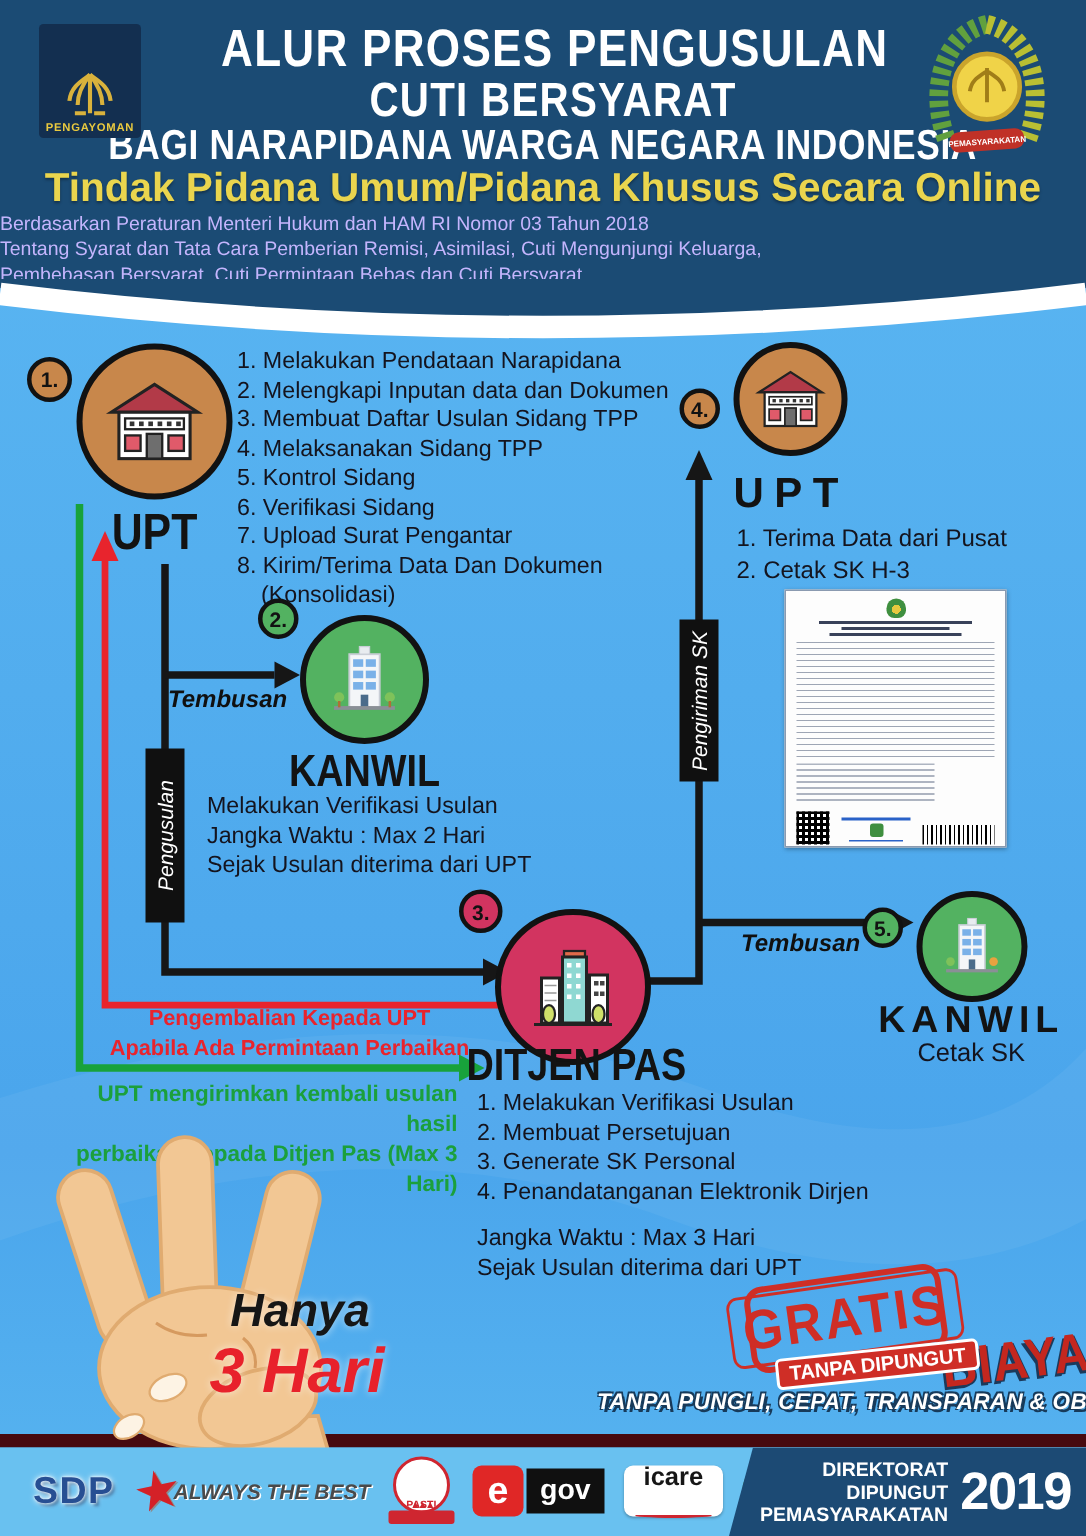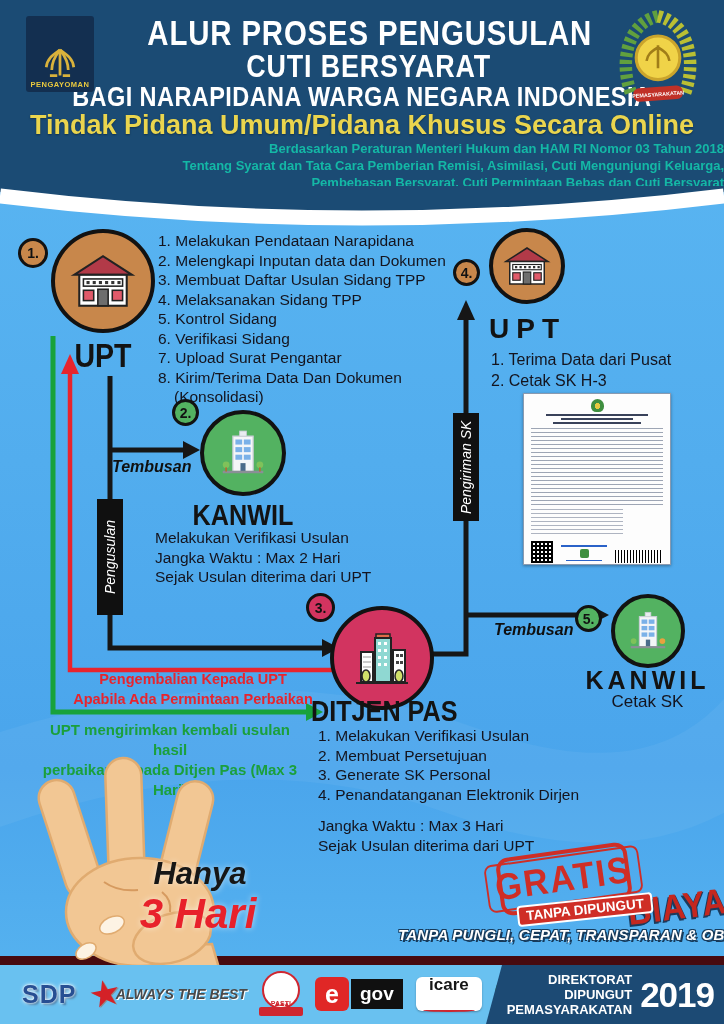--- a/index.html
+++ b/index.html
@@ -10,21 +10,21 @@
     background:linear-gradient(180deg,#5cb8f3 0%, #52adee 45%, #4aa5ec 75%, #58b5f0 100%);
   }
   .cond { transform:scaleX(.84); transform-origin:center; }
   
   .header { position:absolute; left:0; top:0; width:724px; height:188px; background:#1b4b74; z-index:2; }
   .hline { position:absolute; width:724px; text-align:center; color:#fff; font-weight:700; white-space:nowrap; }
   .t1 { top:13px;  font-size:35px; letter-spacing:1px;padding-left:16px; }
   .t2 { top:48px;  font-size:32px; letter-spacing:1px;padding-left:13px; }
   .t3 { top:81px;  font-size:28px; letter-spacing:.5px; }
   .t4 { top:110px; font-size:27px; color:#ead54e; text-shadow:0 1px 2px rgba(0,0,0,.35); }
-  .sub { position:absolute; width:724px; text-align:right; color:#14b8a6; font-size:13px; font-weight:700; }
+  .sub { position:absolute; width:724px; text-align:left; color:#c4b5fd; font-size:13px; font-weight:400; }
   .s1 { top:141px; } .s2 { top:158px; } .s3 { top:175px; }
   .curve { position:absolute; left:0; top:186px; z-index:2; }
   .logoL { position:absolute; left:26px; top:16px; width:68px; height:76px; background:#132f50; border-radius:3px;
            display:flex; flex-direction:column; align-items:center; justify-content:flex-end; padding-bottom:3px; z-index:3;}
   .logoL .lbl { color:#e9c93f; font-size:7.5px; font-weight:700; letter-spacing:.5px; }
   .logoR { position:absolute; left:606px; top:10px; width:104px; height:108px; z-index:3; }
   
   .connectors { position:absolute; left:0; top:0; z-index:3; }
   .vlabel { position:absolute; background:#101010; color:#fff; font-style:italic; font-size:14px;
             writing-mode:vertical-rl; transform:rotate(180deg); display:flex; align-items:center; justify-content:center; z-index:4;}
@@ -32,21 +32,21 @@
   
   .numcirc { position:absolute; border:3px solid #121212; border-radius:50%; display:flex; align-items:center;
              justify-content:center; font-weight:900; font-size:14px; color:#121212; z-index:5; }
   .bigcirc { position:absolute; border:4px solid #121212; border-radius:50%; display:flex; align-items:center;
              justify-content:center; z-index:5; }
   .tan { background:#c8874b; } .grn { background:#53b261; } .crm { background:#d23460; }
   .steplabel { position:absolute; text-align:center; color:#131313; font-weight:900; z-index:5; white-space:nowrap; }
   .list { position:absolute; color:#14141e; font-size:15.5px; line-height:19.5px; z-index:5; }
   .list div { white-space:nowrap; }
   .redtext  { position:absolute; text-align:center; color:#e8242d; font-size:14.5px; font-weight:600; line-height:20px; z-index:5; }
-  .greentext{ position:absolute; text-align:center; color:#1ba03c; font-size:15px;  font-weight:600; line-height:20px; z-index:5; }
+  .greentext{ position:absolute; text-align:right; color:#1ba03c; font-size:15px;  font-weight:600; line-height:20px; z-index:5; }
   
   .sk-doc { position:absolute; left:523px; top:393px; width:148px; height:172px; background:#fdfdfd;
             border:1px solid #8a9ab0; box-shadow:0 1px 3px rgba(0,0,0,.35); padding:5px 7px; z-index:5; }
   .sk-emblem { width:13px; height:13px; margin:0 auto 2px; border-radius:50% 50% 40% 40%;
                background:radial-gradient(circle at 50% 55%, #e7c93f 0 3px, #3f8f3f 3px); }
   .sk-tbar { height:2px; background:#39425a; margin:2px auto; }
   .sk-body { height:78px; margin-top:4px;
              background:repeating-linear-gradient(180deg,#8d96a8 0 1px, transparent 1px 4px); opacity:.85; }
   .sk-body2 { height:26px; margin-top:3px; width:70%;
              background:repeating-linear-gradient(180deg,#9aa2b2 0 1px, transparent 1px 4px); opacity:.8; }
@@ -229,21 +229,21 @@
         <rect x="33" y="34" width="8" height="6" fill="#7ab1e8"></rect>
       <rect x="29" y="44" width="6" height="10" fill="#4a6b8a"></rect>
       <rect x="8" y="53" width="48" height="3" fill="#8a8f96"></rect>
       <circle cx="12" cy="46" r="4" fill="#7fc25a"></circle>
         <rect x="11" y="49" width="2" height="5" fill="#b06f35"></rect>
       <circle cx="52" cy="46" r="4" fill="#7fc25a"></circle>
         <rect x="51" y="49" width="2" height="5" fill="#b06f35"></rect>
     </svg>
   </div>
   <div class="steplabel" style="left:178px; top:498px; width:130px; font-size:30px;"><span class="cond" style="display:inline-block">KANWIL</span></div>
-  <div class="list" style="left:155px; top:528px;">
+  <div class="list" style="left:138px; top:528px;">
     <div>Melakukan Verifikasi Usulan</div>
     <div>Jangka Waktu : Max 2 Hari</div>
     <div>Sejak Usulan diterima dari UPT</div>
   </div>
 
   <div class="numcirc crm" style="left:306px; top:593px; width:29px; height:29px;">3.</div>
   <div class="bigcirc crm" style="left:330px; top:606px; width:104px; height:104px;">
     <svg width="64" height="64" viewBox="0 0 64 64">
       <rect x="26" y="8" width="14" height="4" fill="#e06a4a" stroke="#222" stroke-width="1.5"></rect>
       <rect x="25" y="12" width="16" height="44" fill="#8fd8d2" stroke="#222" stroke-width="2"></rect>

